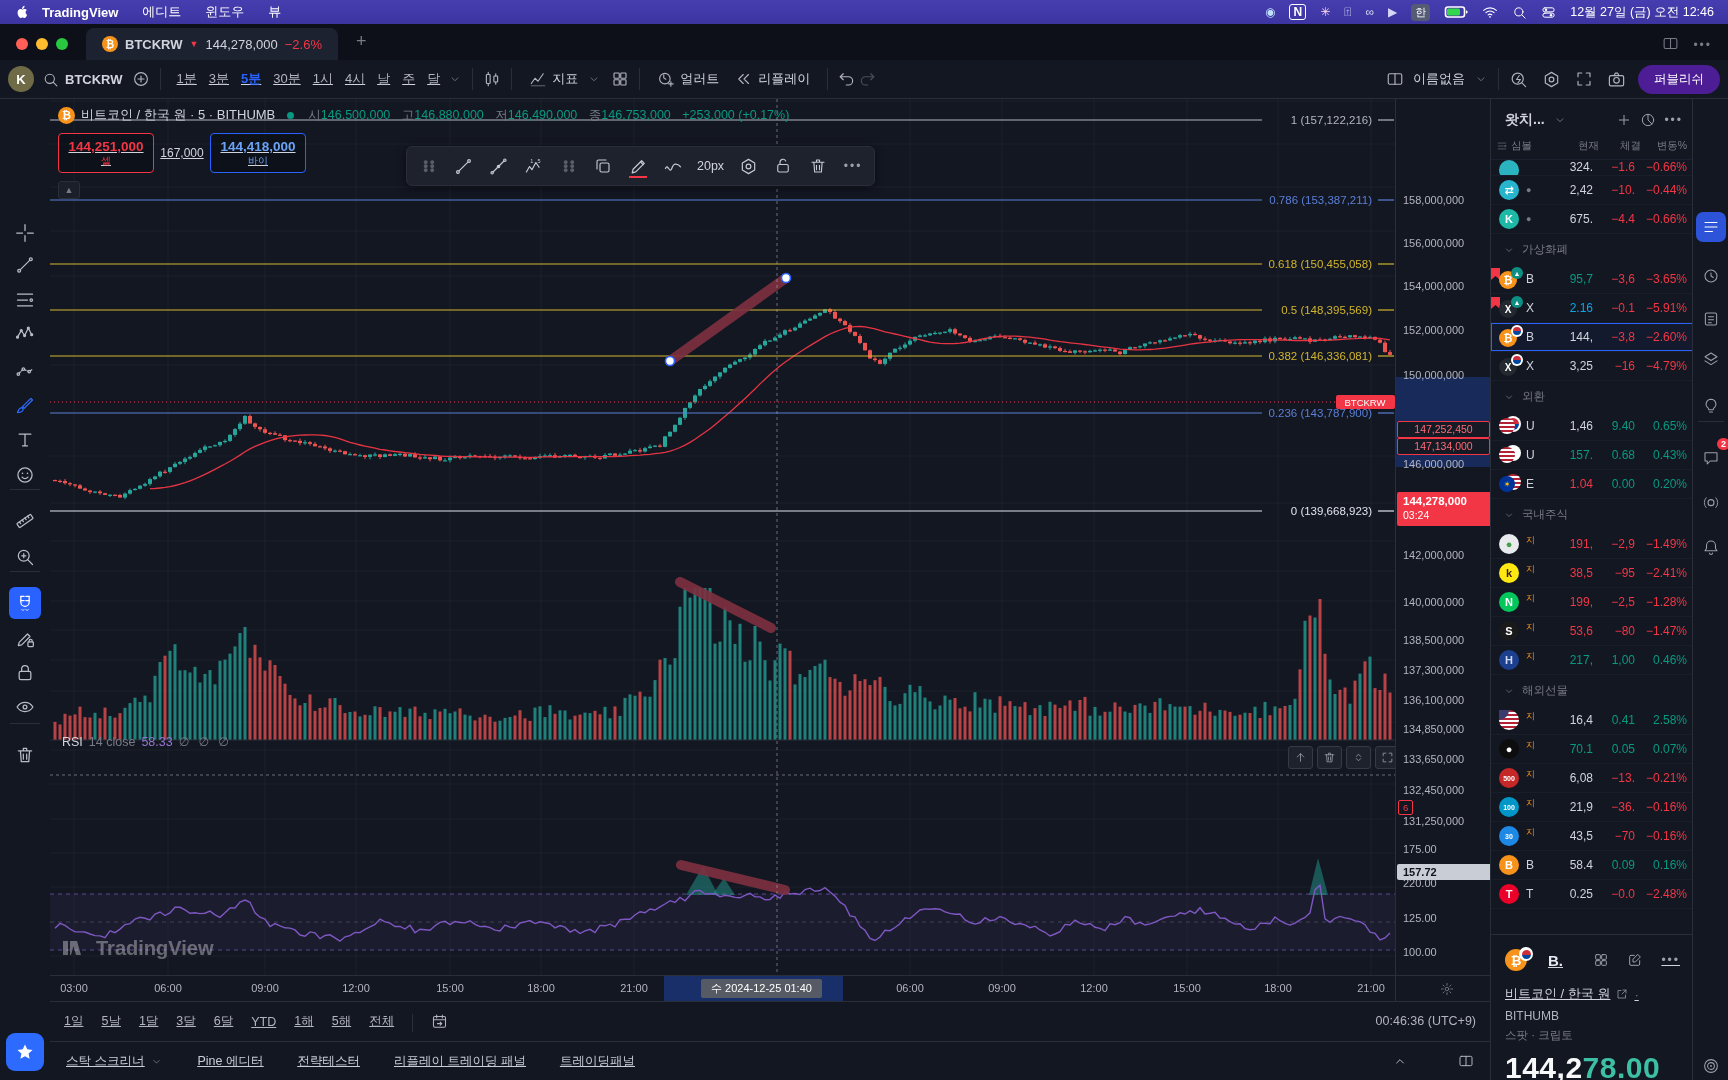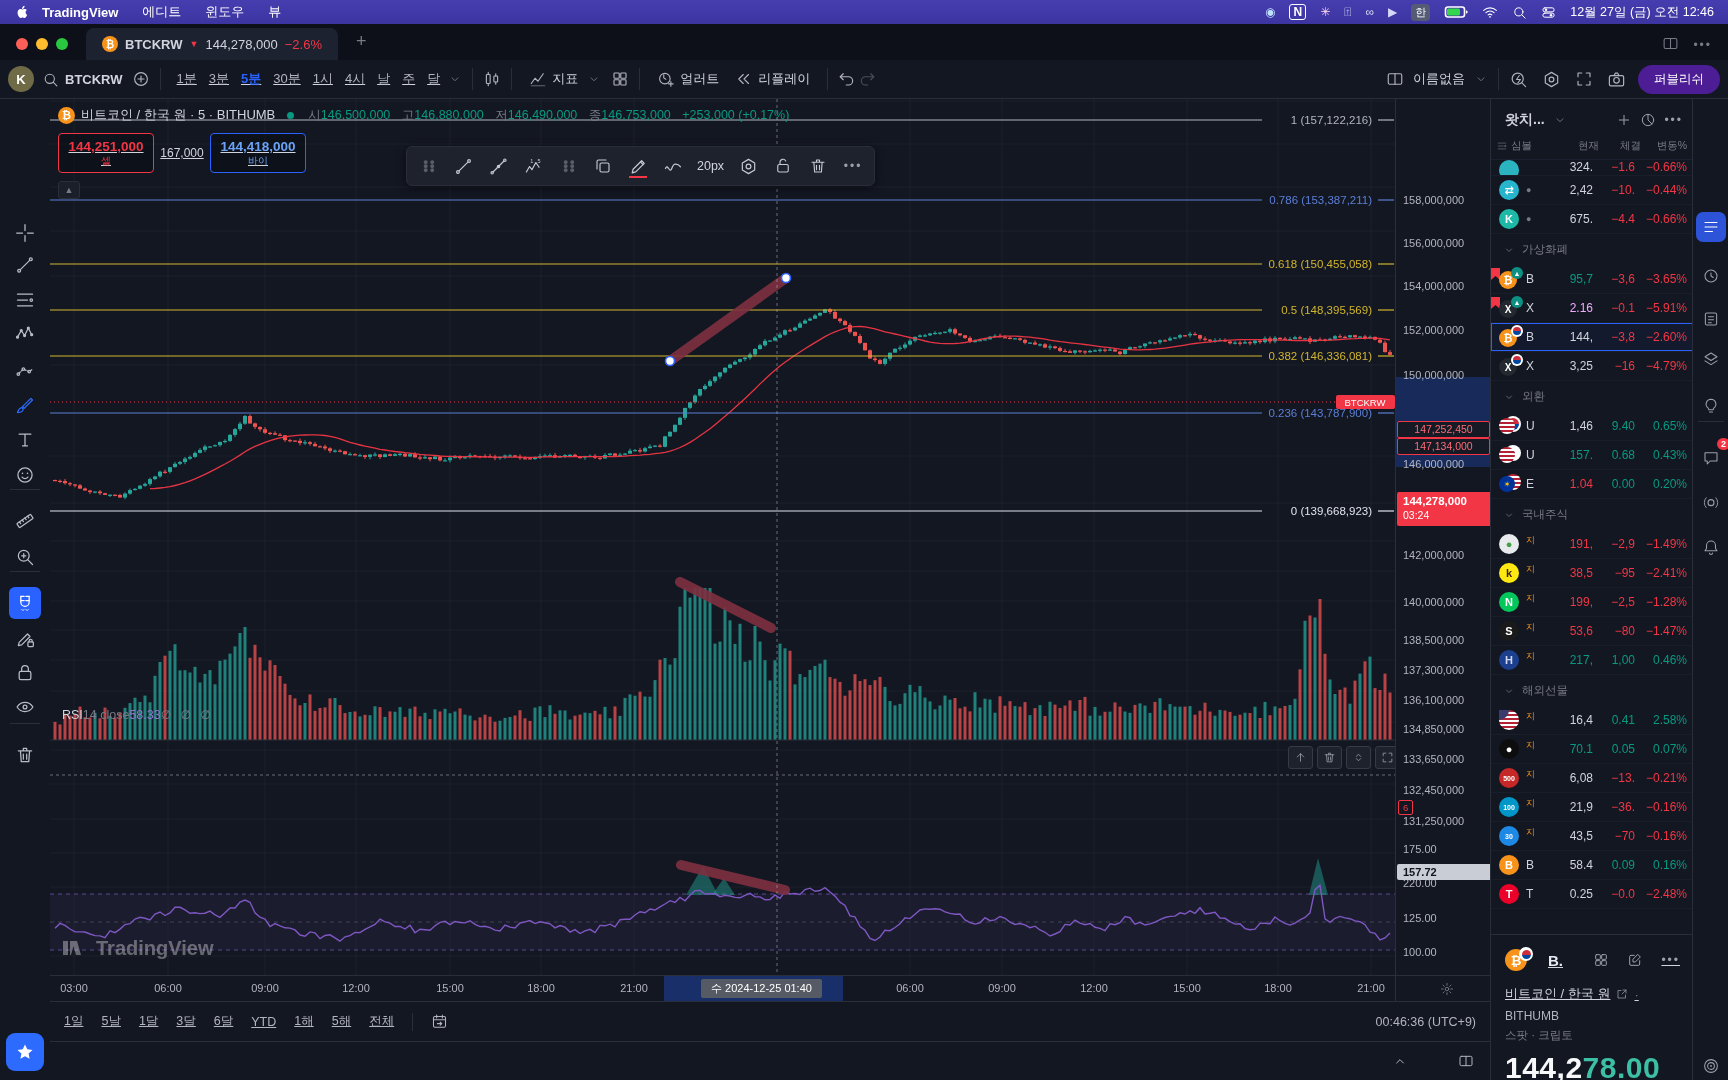--- a/index.html
+++ b/index.html
@@ -39,21 +39,21 @@
   .ohlc b{font-weight:400;color:#787b86;margin-left:8px;}
   .ohlc span{color:#089981;}
   .tradebox{width:94px;height:38px;border-radius:4px;display:flex;flex-direction:column;align-items:center;justify-content:center;background:rgba(10,12,20,.55);line-height:1.1;}
   
   #paxis{left:1395px;top:99px;width:95px;height:876px;background:#131722;border-left:1px solid #2a2e39;font-size:11px;color:#b2b5be;}
   .ptick{position:absolute;left:7px;transform:translateY(-50%);white-space:nowrap;}
   #taxis{left:50px;top:975px;width:1345px;height:26px;background:#131722;border-top:1px solid #2a2e39;font-size:11px;color:#b2b5be;overflow:hidden;}
   .ttick{position:absolute;top:6px;transform:translateX(-50%);}
   #taxcorner{left:1395px;top:975px;width:95px;height:26px;background:#131722;border-top:1px solid #2a2e39;border-left:1px solid #2a2e39;display:flex;align-items:center;padding-left:44px;box-sizing:border-box;}
   
-  #rangebar{left:50px;top:1001px;width:1440px;height:40px;background:#131722;border-top:1px solid #2a2e39;display:flex;align-items:center;padding:12px 14px;box-sizing:border-box;gap:18px;color:#b2b5be;font-size:12.5px;}
+  #rangebar{left:50px;top:1001px;width:1440px;height:40px;background:#131722;border-top:1px solid #2a2e39;display:flex;padding:12px 14px;box-sizing:border-box;gap:18px;color:#b2b5be;font-size:12.5px;}
   #bottombar{left:50px;top:1041px;width:1440px;height:39px;background:#131722;border-top:1px solid #2a2e39;display:flex;align-items:center;padding:0 16px;box-sizing:border-box;gap:34px;color:#c9cdd6;font-size:12.5px;}
   
   #watchlist{left:1490px;top:99px;width:202px;height:981px;background:#131722;border-left:1px solid #2a2e39;overflow:hidden;}
   #wlhead{display:flex;align-items:center;padding:12px 10px 8px 14px;gap:8px;}
   #wlcols{display:flex;align-items:center;color:#787b86;font-size:10.5px;padding:2px 6px 6px 6px;border-bottom:1px solid #1c2030;}
   .wrow{position:relative;display:flex;align-items:center;height:29px;border-bottom:1px solid #1a1e2a;padding:0 6px 0 8px;box-sizing:border-box;font-size:12px;}
   .wrow.sel{box-shadow:inset 0 0 0 1px #2962ff;background:rgba(41,98,255,.05);}
   .wsec{display:flex;align-items:center;height:31px;color:#787b86;font-size:11.5px;gap:7px;padding-left:12px;}
   .wicon{position:relative;width:22px;height:20px;flex:none;margin-right:5px;}
   .wc{position:absolute;border-radius:50%;display:flex;align-items:center;justify-content:center;font-weight:700;color:#fff;}
@@ -66,21 +66,21 @@
   .badge2{position:absolute;right:-4px;top:-5px;background:#f23645;color:#fff;border-radius:8px;font-size:9px;padding:1px 4px;font-weight:700;}
   
   #detail{left:1490px;top:934px;width:202px;height:146px;border-top:1px solid #2a2e39;border-left:1px solid #2a2e39;background:#131722;padding:12px 12px 0 14px;box-sizing:border-box;}
   #bigprice{font-size:30px;font-weight:700;letter-spacing:.5px;margin-top:8px;white-space:nowrap;}
   
   #floattb{left:406px;top:146px;height:38px;background:#1e222d;border:1px solid #2a2e39;border-radius:6px;box-shadow:0 2px 8px rgba(0,0,0,.5);display:flex;align-items:center;padding:0 8px;gap:9px;color:#c6cad3;}
   .ftb{display:flex;align-items:center;justify-content:center;width:26px;height:28px;position:relative;}
   .handle{color:#5a5e6b;letter-spacing:1px;font-size:9px;line-height:4px;width:10px;}
   .redline{position:absolute;bottom:2px;left:4px;right:4px;height:2px;background:#f23645;}
   
-  #rsilegend{left:62px;top:708px;display:flex;align-items:center;font-size:12.5px;}
+  #rsilegend{left:62px;top:735px;display:flex;align-items:center;gap:6px;font-size:12.5px;}
   #rsibtns{left:1288px;top:746px;display:flex;gap:4px;}
   .rsib{width:23px;height:21px;border:1px solid #363a45;background:#1e222d;border-radius:3px;display:flex;align-items:center;justify-content:center;color:#9ba0ab;}
   #watermark{left:62px;top:936px;display:flex;align-items:center;gap:8px;opacity:.35;color:#fff;font-size:20px;font-weight:700;}
   .chip{position:absolute;border-radius:2px;white-space:nowrap;}
 </style>
 </head>
 <body>
 
 <div id="app">
 
@@ -1500,20 +1500,42 @@
         <svg width="17" height="17" viewBox="0 0 24 24" fill="none" stroke="currentColor" stroke-width="1.5" stroke-linecap="round" stroke-linejoin="round">
           <rect x="3.5" y="5" width="17" height="15" rx="2"></rect>
           <path d="M3.5 9.5h17M8 3v4M16 3v4M9 15h6m-2-2.2L15.2 15 13 17.2"></path>
         </svg>
       </span>
     <span style="flex:1"></span>
     <span>00:46:36 (UTC+9)</span>
   </div>
 
   <div id="bottombar" class="abs">
+    <span id="bottomtabs" class="flex" style="gap:34px">
+        <span class="flex" style="gap: 6px;">
+          <span>스탁 스크리너</span>
+          <span class="ic">
+            <svg width="13" height="13" viewBox="0 0 24 24" fill="none" stroke="#787b86" stroke-width="1.5" stroke-linecap="round" stroke-linejoin="round">
+              <path d="M7 10l5 5 5-5"></path>
+            </svg>
+          </span>
+        </span>
+        <span class="flex" style="gap: 6px;">
+          <span>Pine 에디터</span>
+        </span>
+        <span class="flex" style="gap: 6px;">
+          <span>전략테스터</span>
+        </span>
+        <span class="flex" style="gap: 6px;">
+          <span>리플레이 트레이딩 패널</span>
+        </span>
+        <span class="flex" style="gap: 6px;">
+          <span>트레이딩패널</span>
+        </span>
+      </span>
     <span style="flex:1"></span>
     <span class="ic" id="bbup">
         <svg width="16" height="16" viewBox="0 0 24 24" fill="none" stroke="currentColor" stroke-width="1.5" stroke-linecap="round" stroke-linejoin="round">
           <path d="M7 15l5-5 5 5"></path>
         </svg>
       </span>
     <span class="ic" id="bbmax" style="margin-left:16px">
         <svg width="16" height="16" viewBox="0 0 24 24" fill="none" stroke="currentColor" stroke-width="1.5" stroke-linecap="round" stroke-linejoin="round">
           <rect x="3" y="5" width="18" height="14" rx="2"></rect>
           <path d="M12 5v14"></path>
@@ -1601,21 +1623,21 @@
           <span class="wnum" style="width:42px;color:#f23645">−3,6</span>
           <span class="wnum" style="width:52px;color:#f23645">−3.65%</span>
         </div>
         <div class="wrow">
           <span class="wflag"></span>
           <span class="wicon">
             <span class="wc" style="left:0px;top:2px;width:18px;height:18px;background:#23292f;color:#fff;font-size:10px">X</span>
             <span class="wc" style="left:12px;top:-2px;width:12px;height:12px;background:#0e8f84;font-size:7px;color:#fff">▲</span>
           </span>
           <span style="color:#d1d4dc;margin-right:2px">X</span>
-          <span class="wnum" style="flex:1;color:#f0abfc">2.16</span>
+          <span class="wnum" style="flex:1;color:#0ea5e9">2.16</span>
           <span class="wnum" style="width:42px;color:#f23645">−0.1</span>
           <span class="wnum" style="width:52px;color:#f23645">−5.91%</span>
         </div>
         <div class="wrow sel">
           <span class="wicon">
             <span class="wc" style="left:0px;top:2px;width:18px;height:18px;background:#f7931a;color:#fff;font-size:11px">₿</span>
             <span class="wc" style="left:12px;top:-2px;width:12px;height:12px;background:#fff">
               <span style="width:8px;height:8px;border-radius:50%;background:linear-gradient(#cd2e3a 50%,#0047a0 50%)"></span>
             </span>
           </span>

